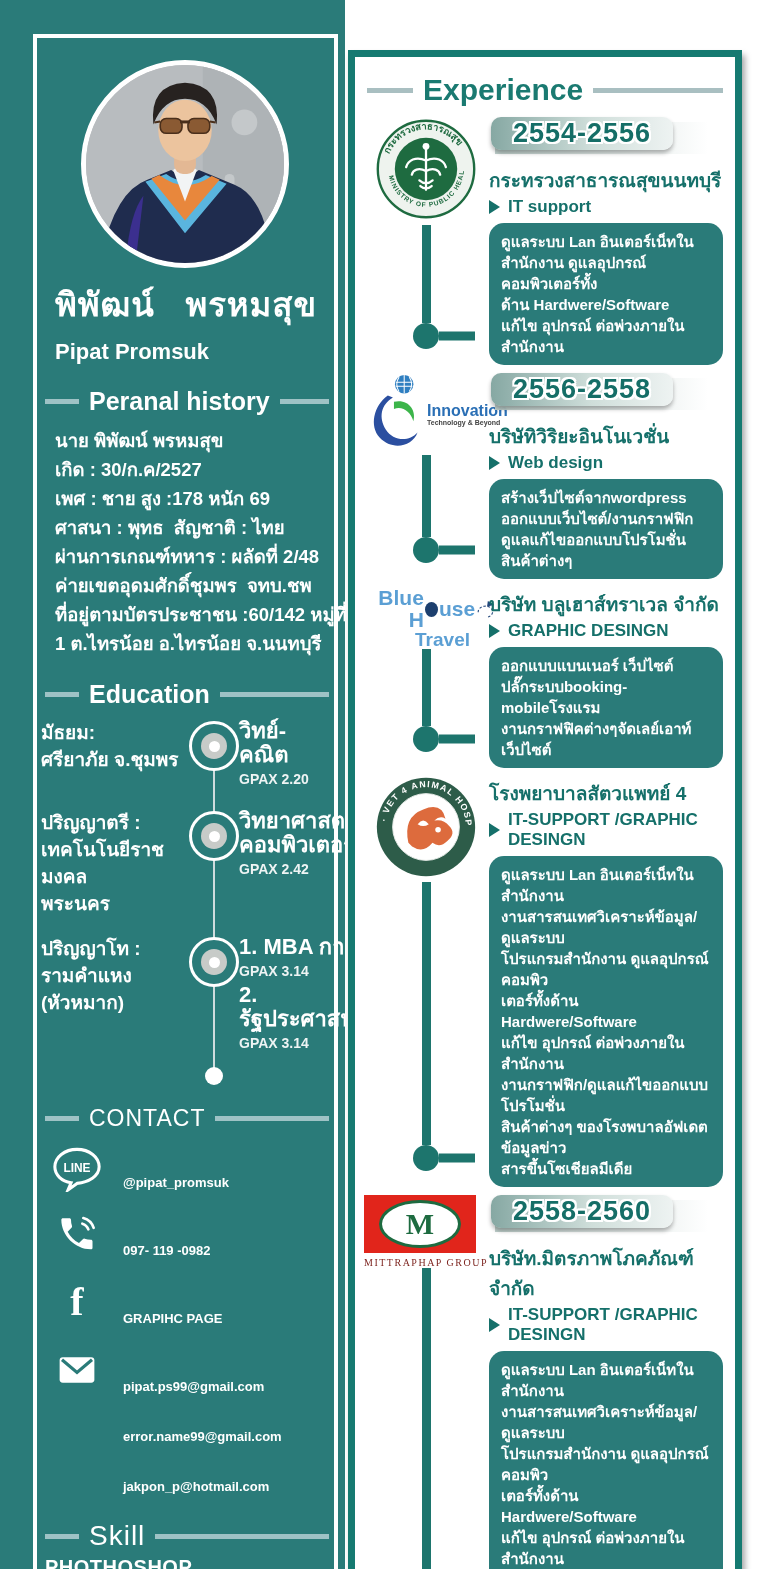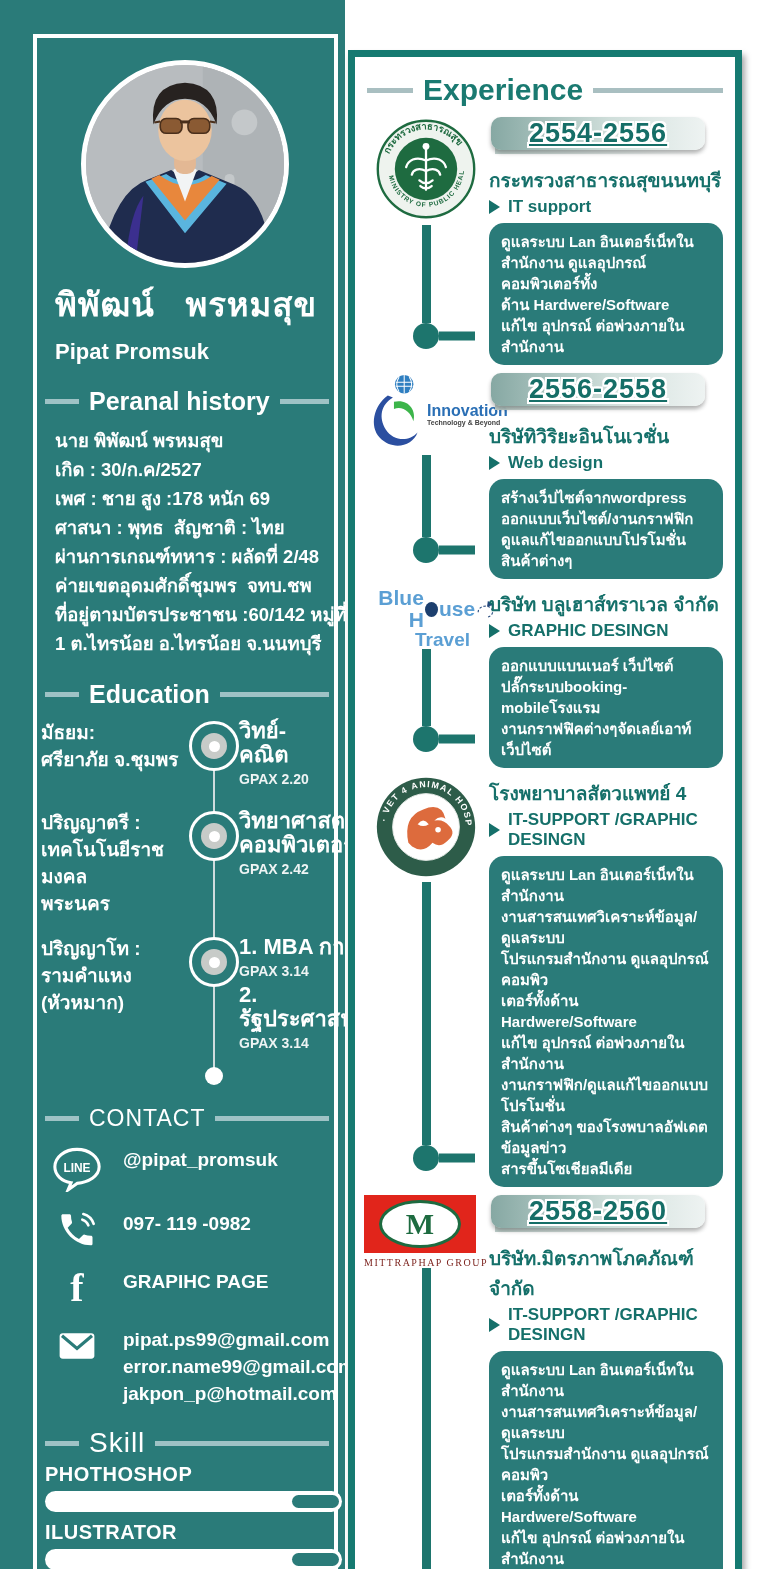--- a/index.html
+++ b/index.html
@@ -30,21 +30,21 @@
   .edu-left div{font-size:19px;font-weight:bold;line-height:27px;}
   .edu-right div{font-size:22px;font-weight:bold;line-height:24px;}
   .edu-right div.gpax{font-size:14px;color:#eef4f4;}
   .edu-node{width:44px;height:44px;border-radius:50%;border:3px solid #fff;display:flex;align-items:center;justify-content:center;margin-top:2px;background:#2a7b79;position:relative;z-index:1;}
   .edu-mid{width:26px;height:26px;border-radius:50%;background:#c7cbc8;display:flex;align-items:center;justify-content:center;}
   .edu-dot{width:11px;height:11px;border-radius:50%;background:#fff;}
   .edu-end{position:relative;left:172px;width:18px;height:18px;margin-left:-8px;border-radius:50%;background:#fff;margin-top:-6px;}
   
   .c-row{display:flex;align-items:flex-start;gap:18px;margin:14px 0 18px -6px;}
   .c-icon{flex:0 0 56px;display:flex;justify-content:center;align-items:center;min-height:40px;}
-  .c-text div{font-size:19px;font-weight:bold;line-height:27px;}
+  .c-text div{font-size:13px;font-weight:bold;line-height:27px;margin-top:23px;}
   .fb{font-size:40px;font-weight:bold;font-family:"Liberation Serif","DejaVu Serif",serif;line-height:36px;}
   
   .skill-item{margin:0 0 9px -10px;}
   .skill-label{font-size:20px;font-weight:bold;margin-bottom:5px;letter-spacing:.5px;}
   .skill-bar{position:relative;height:21px;width:297px;background:#fff;border-radius:11px;}
   .skill-seg{position:absolute;top:4px;bottom:4px;background:#2a7b79;border-radius:7px;}
   
   .panel{
     position:absolute;left:348px;top:50px;width:394px;height:1564px;
     border:7px solid #157a71;background:#fff;box-sizing:border-box;
@@ -57,26 +57,25 @@
   .entry{display:flex;margin-bottom:8px;}
   .entry-left{flex:0 0 126px;display:flex;flex-direction:column;align-items:center;padding-bottom:16px;}
   .logo-holder{flex:0 0 auto;}
   .stem{width:9px;flex:1 1 auto;min-height:12px;background:#1d756d;}
   .tnode{width:26px;height:26px;border-radius:50%;background:#1d756d;position:relative;flex:0 0 auto;}
   .tnode::after{content:'';position:absolute;left:100%;top:50%;transform:translateY(-50%);width:36px;height:9px;background:#1d756d;}
   .entry-right{flex:1 1 auto;min-width:0;padding-right:4px;}
   .badge-row{position:relative;height:42px;margin:0 0 6px;}
   .badge-trail{position:absolute;left:6px;right:-4px;top:5px;bottom:5px;background:linear-gradient(90deg,#bfd0cc,rgba(255,255,255,0) 92%);}
   .badge{
-    position:absolute;left:2px;top:0;padding:1px 38px;border-radius:10px;
+    position:absolute;left:2px;top:0;padding:1px 22px;border-radius:10px;
     background:linear-gradient(90deg,#86a8a3,#cfdeda 55%,#eef3f2);
     font-size:27px;font-weight:bold;color:#156e67;letter-spacing:1px;
     text-shadow:-2px -2px 0 #fff,2px -2px 0 #fff,-2px 2px 0 #fff,2px 2px 0 #fff,-2px 0 0 #fff,2px 0 0 #fff,0 -2px 0 #fff,0 2px 0 #fff;
     box-shadow:0 3px 4px rgba(0,0,0,.3);
-    text-decoration:underline;
   }
   .company{font-size:19px;font-weight:bold;color:#15706a;margin:2px 0 2px;}
   .role{display:flex;align-items:center;gap:8px;font-size:17px;font-weight:bold;color:#15706a;margin:0 0 6px;}
   .tri{width:0;height:0;border-left:11px solid #15706a;border-top:7px solid transparent;border-bottom:7px solid transparent;flex:0 0 auto;}
   .jbox{
     background:#2a7b79;color:#fff;border-radius:15px;padding:8px 12px;
     font-size:15px;font-weight:bold;line-height:1.40;white-space:pre-line;
   }
   
   .inno-logo{display:flex;align-items:center;width:150px;margin-right:-28px;}

